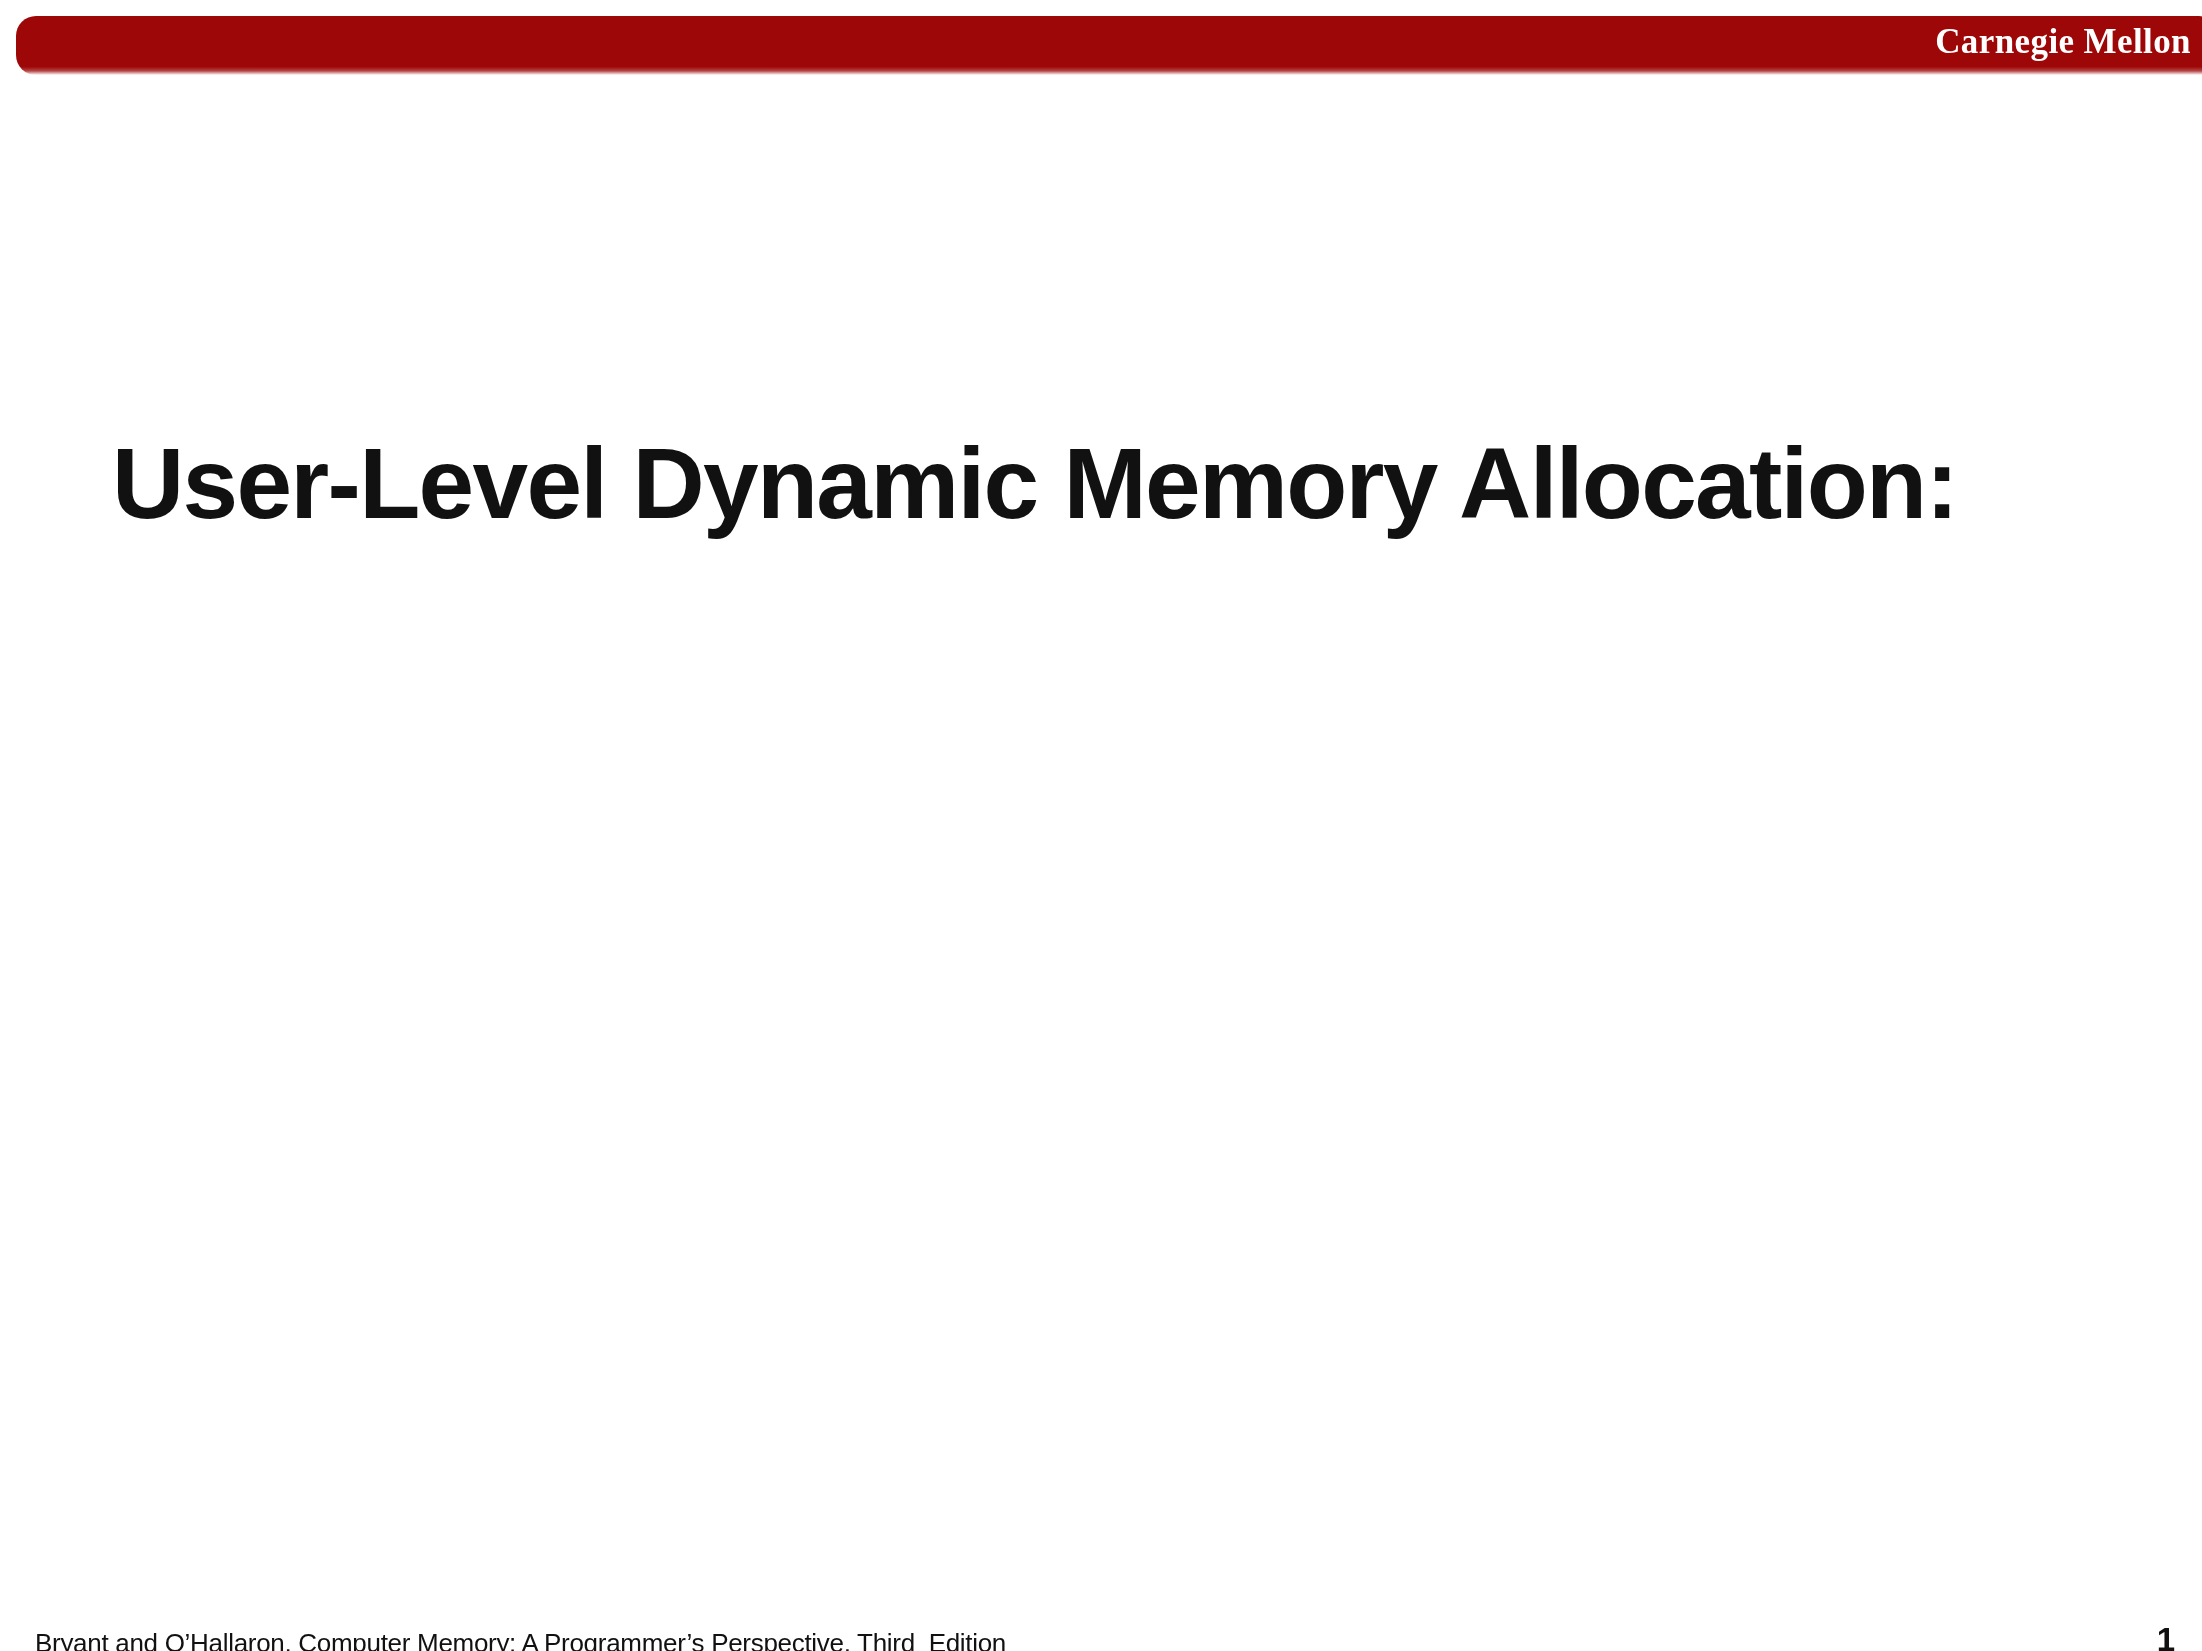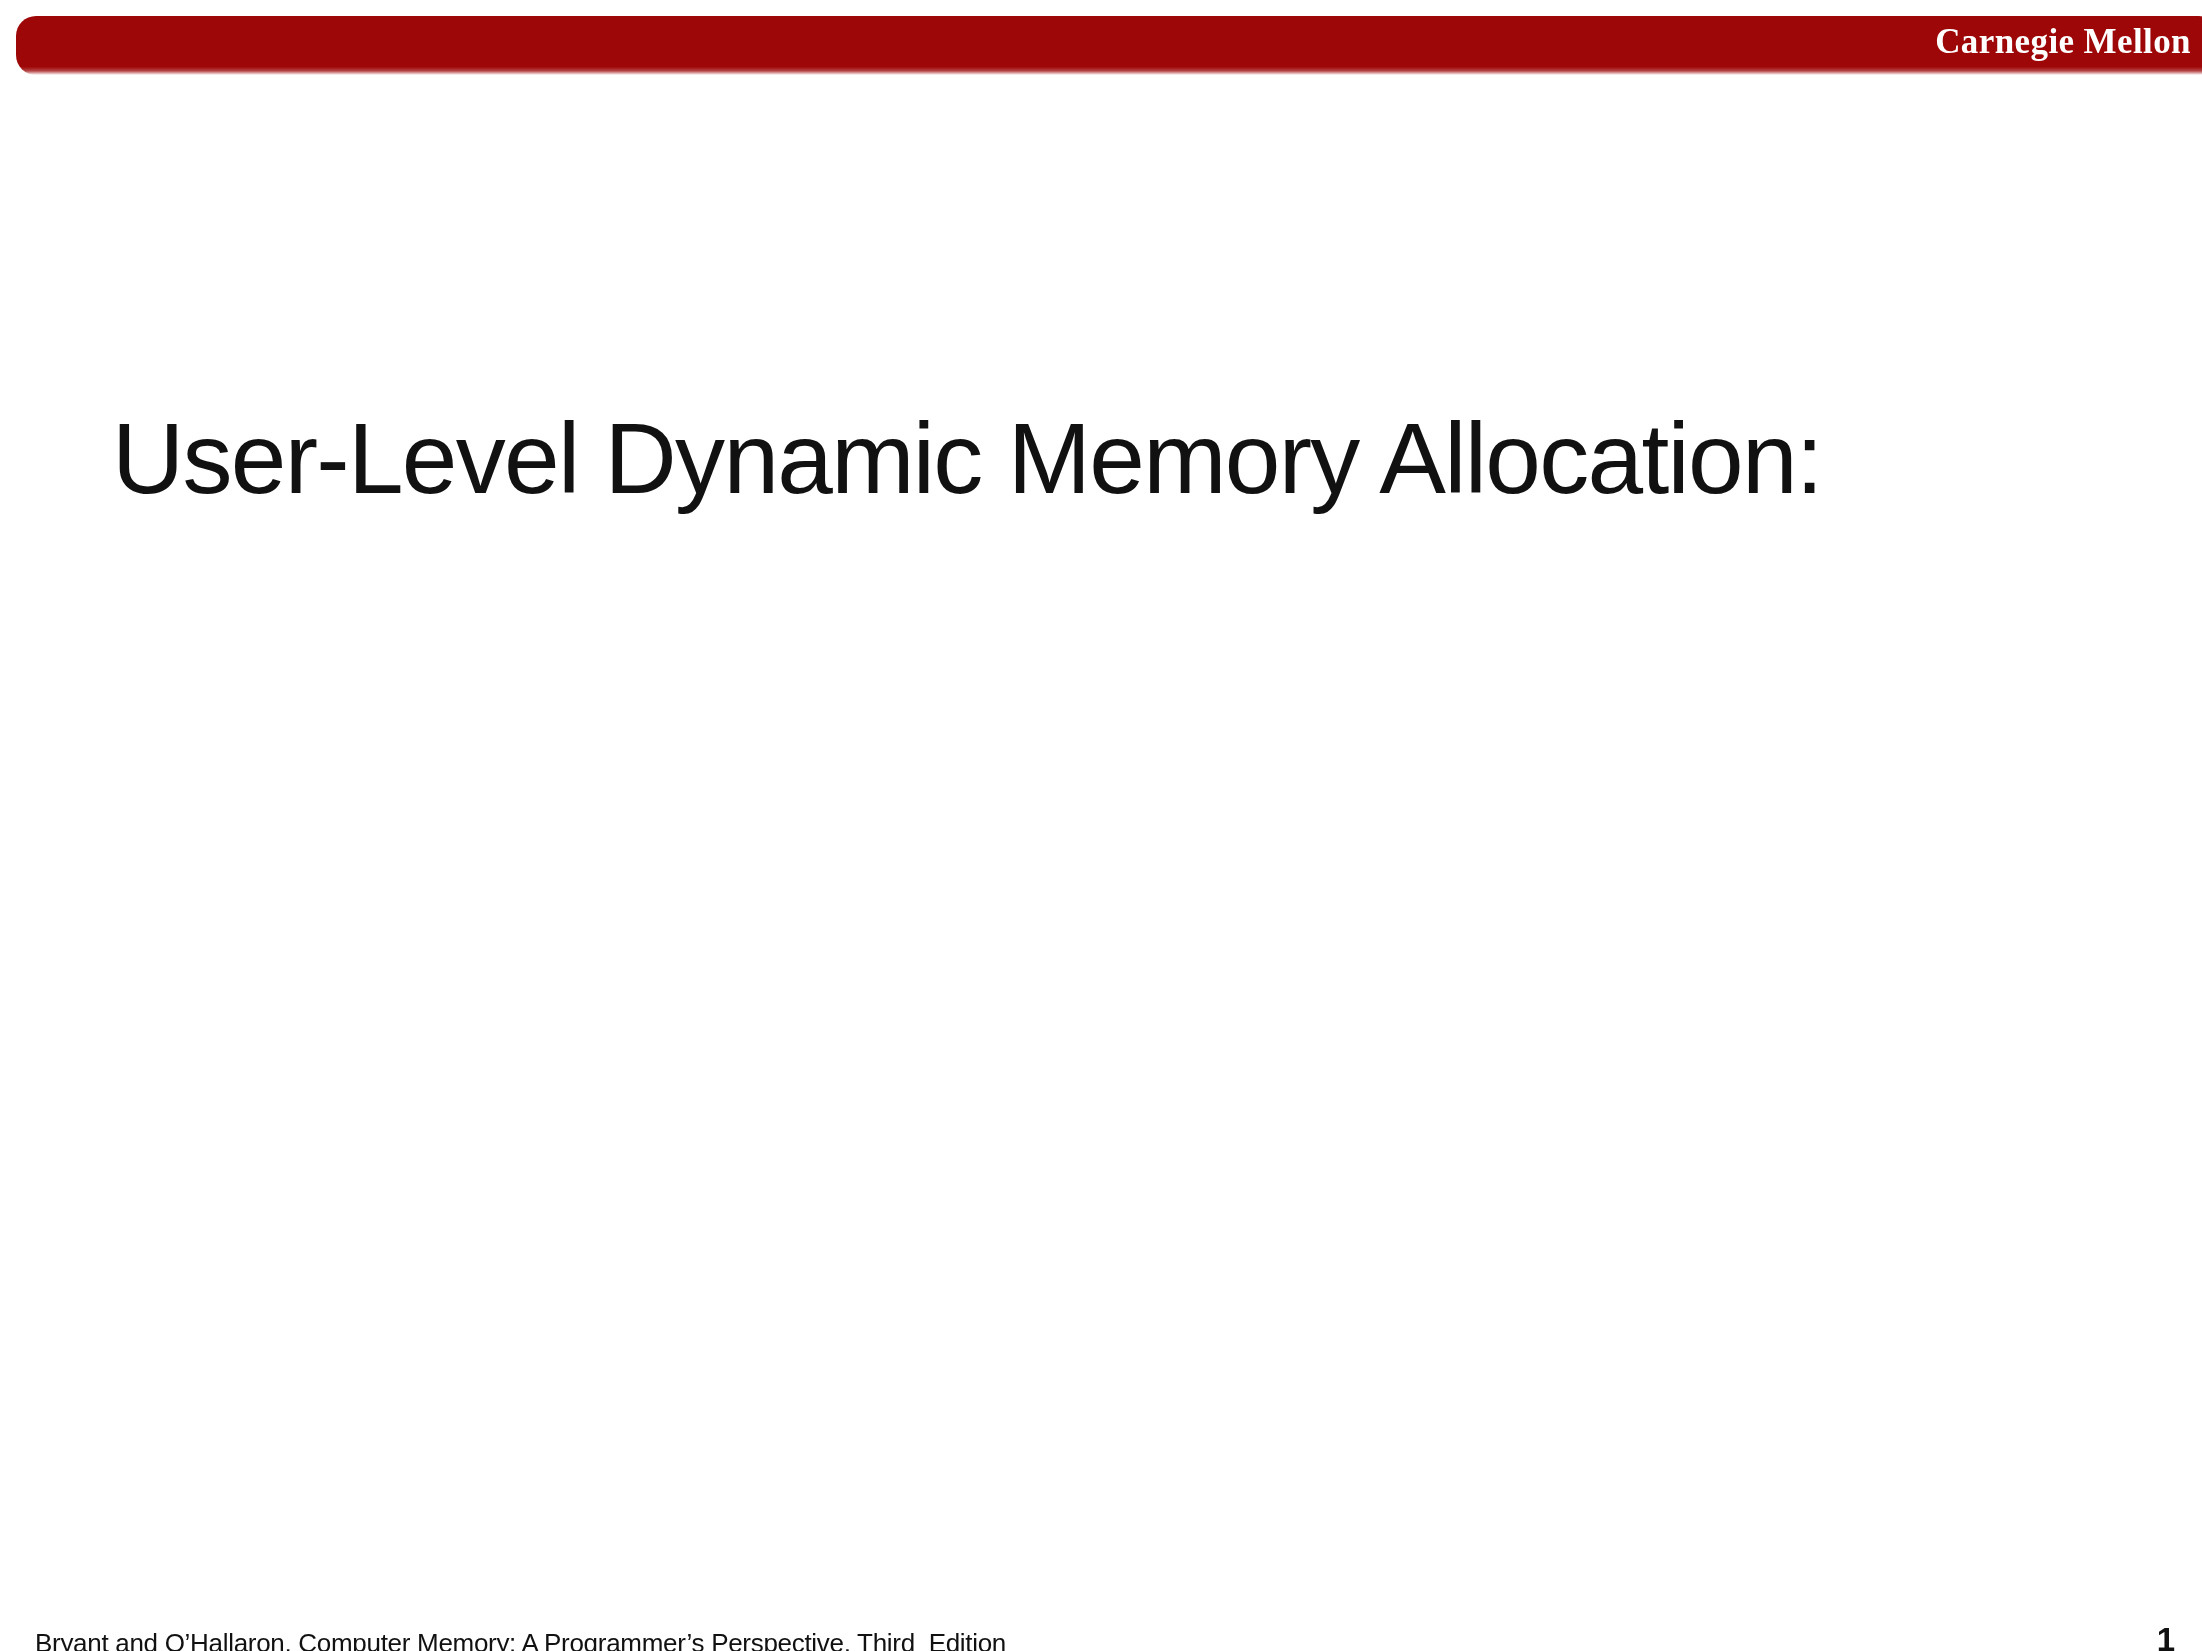--- a/index.html
+++ b/index.html
@@ -42,24 +42,24 @@
     padding-right: 20px;
     font-family: "Liberation Serif", serif;
     font-weight: bold;
     font-size: 35px;
     color: var(--header_text);
     letter-spacing: 0.4px;
   }
   .title {
     position: absolute;
     left: 96px;
-    top: 392px;
+    top: 417px;
     font-size: 100px;
     line-height: 1;
-    font-weight: normal;
+    font-weight: bold;
     letter-spacing: -1.7px;
     color: var(--body_text);
     white-space: nowrap;
   }
   .subtitle {
     position: absolute;
     left: 97px;
     top: 549px;
     font-size: 63px;
     line-height: 1;

